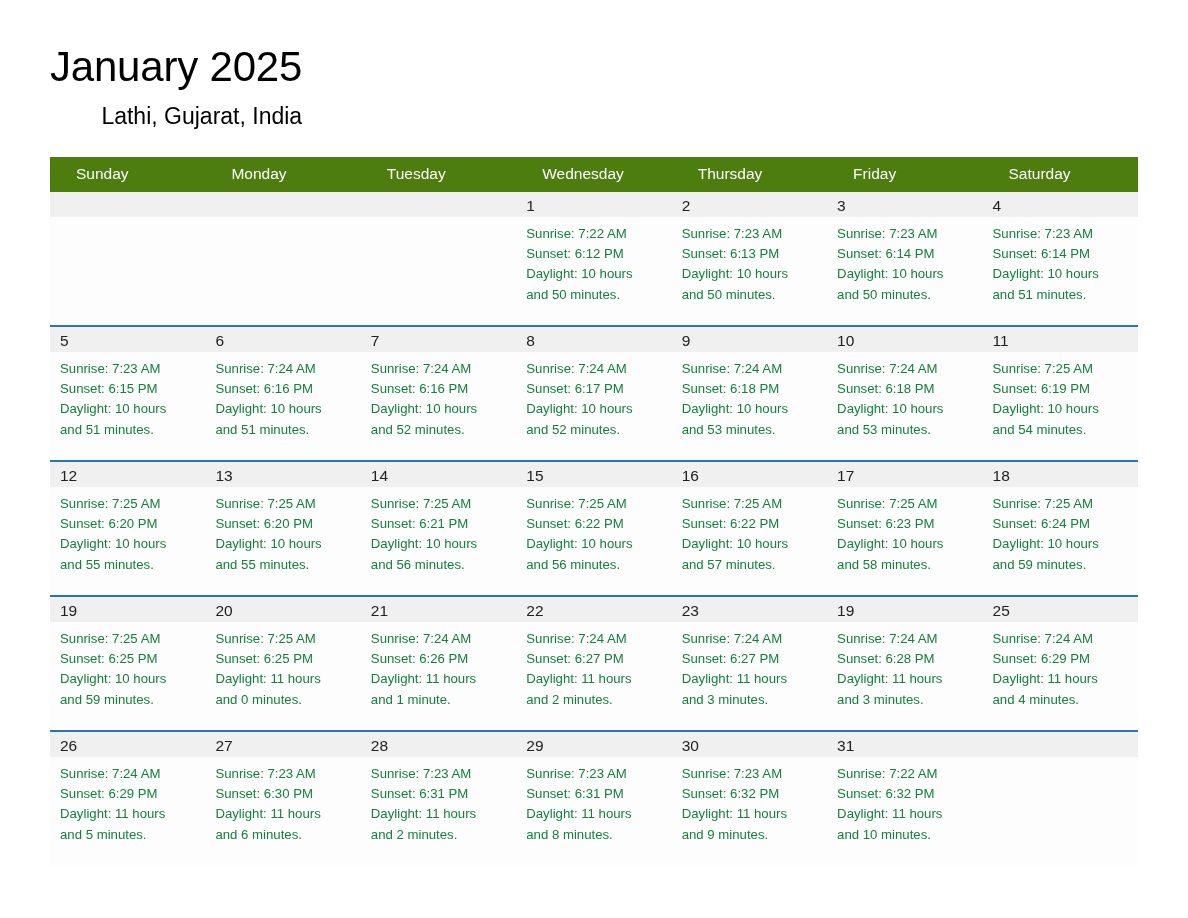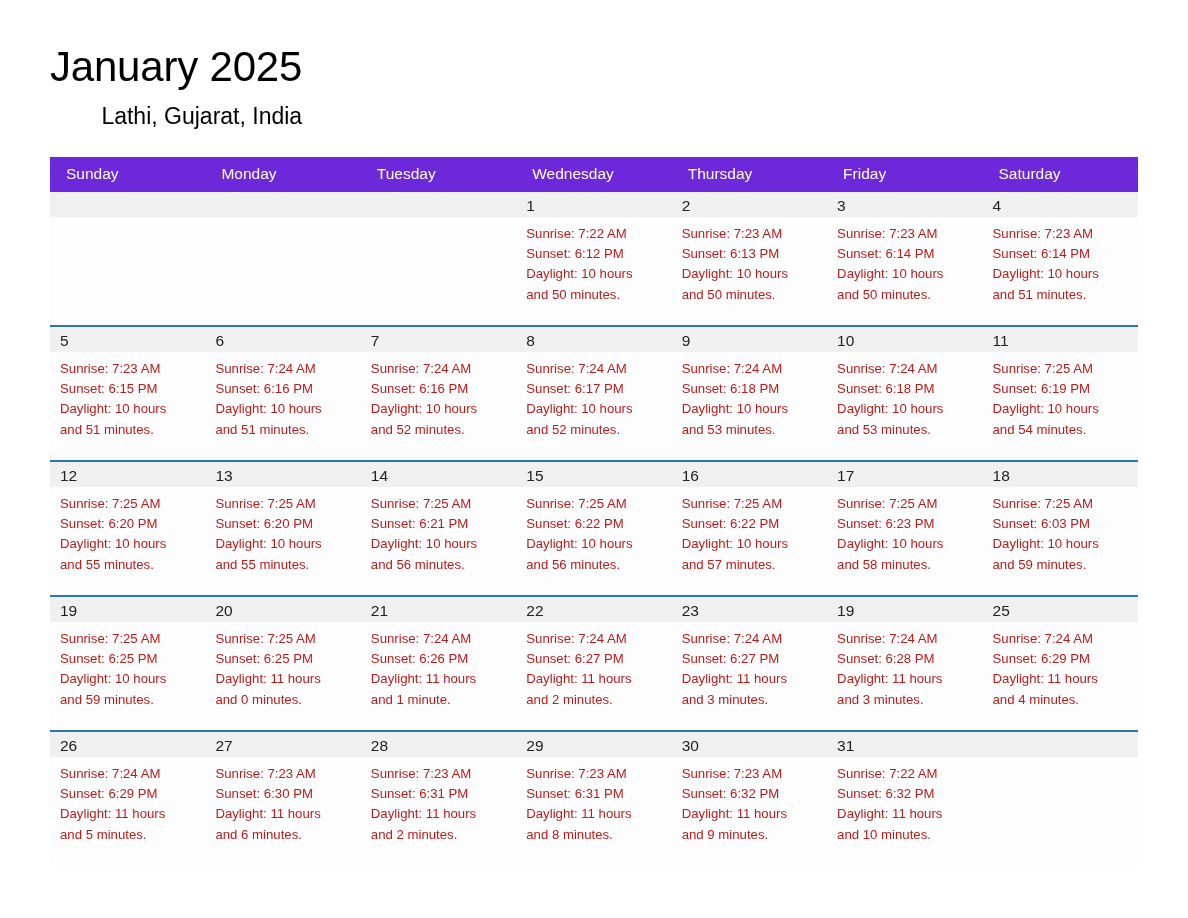--- a/index.html
+++ b/index.html
@@ -89,26 +89,26 @@
   }
 
   
   .calendar {
     margin-top: 12px;
     width: 1088px;
     border-collapse: collapse;
     table-layout: fixed;
   }
   .calendar th {
-    background: #6d28d9;
+    background: #4d7c0f;
     color: #ffffff;
     font-weight: normal;
     font-size: 15.5px;
     text-align: left;
-    padding: 8px 0 9px 16px;
+    padding: 8px 0 9px 26px;
     height: 17px;
     vertical-align: middle;
   }
 
   .week-row > td {
     padding: 0;
     vertical-align: top;
     border-top: 2px solid #2d74b5;
     background: #fdfdfd;
   }
@@ -126,21 +126,21 @@
     box-sizing: border-box;
     padding: 2px 0 0 10px;
     font-size: 15.5px;
     line-height: 23px;
     color: #222;
   }
   .cell-body {
     padding: 7px 12px 0 10px;
     font-size: 13.2px;
     line-height: 20.2px;
-    color: #b91c1c;
+    color: #15803d;
   }
   .cell-body div {
     white-space: normal;
   }
   .cell.empty .date-strip { }
   .cell.empty .cell-body { }
 </style>
 </head>
 <body>
 
@@ -392,21 +392,21 @@
                 <div>Daylight: 10 hours</div>
                 <div>and 58 minutes.</div>
               </div>
             </div>
           </td>
           <td>
             <div class="cell">
               <div class="date-strip">18</div>
               <div class="cell-body">
                 <div>Sunrise: 7:25 AM</div>
-                <div>Sunset: 6:03 PM</div>
+                <div>Sunset: 6:24 PM</div>
                 <div>Daylight: 10 hours</div>
                 <div>and 59 minutes.</div>
               </div>
             </div>
           </td>
         </tr>
         <tr class="week-row">
           <td>
             <div class="cell">
               <div class="date-strip">19</div>

